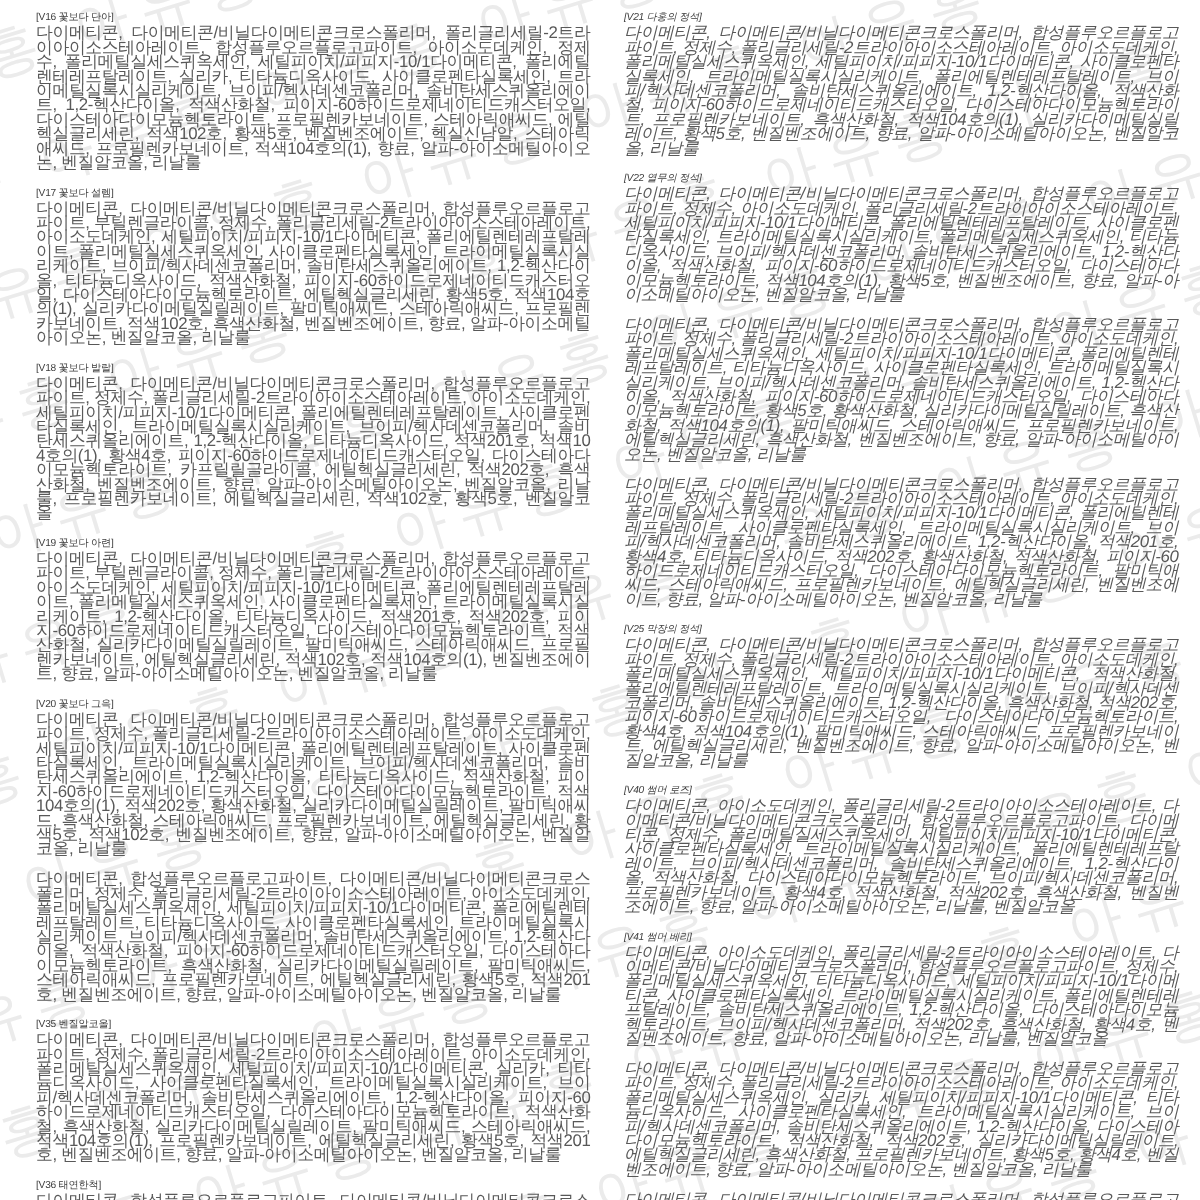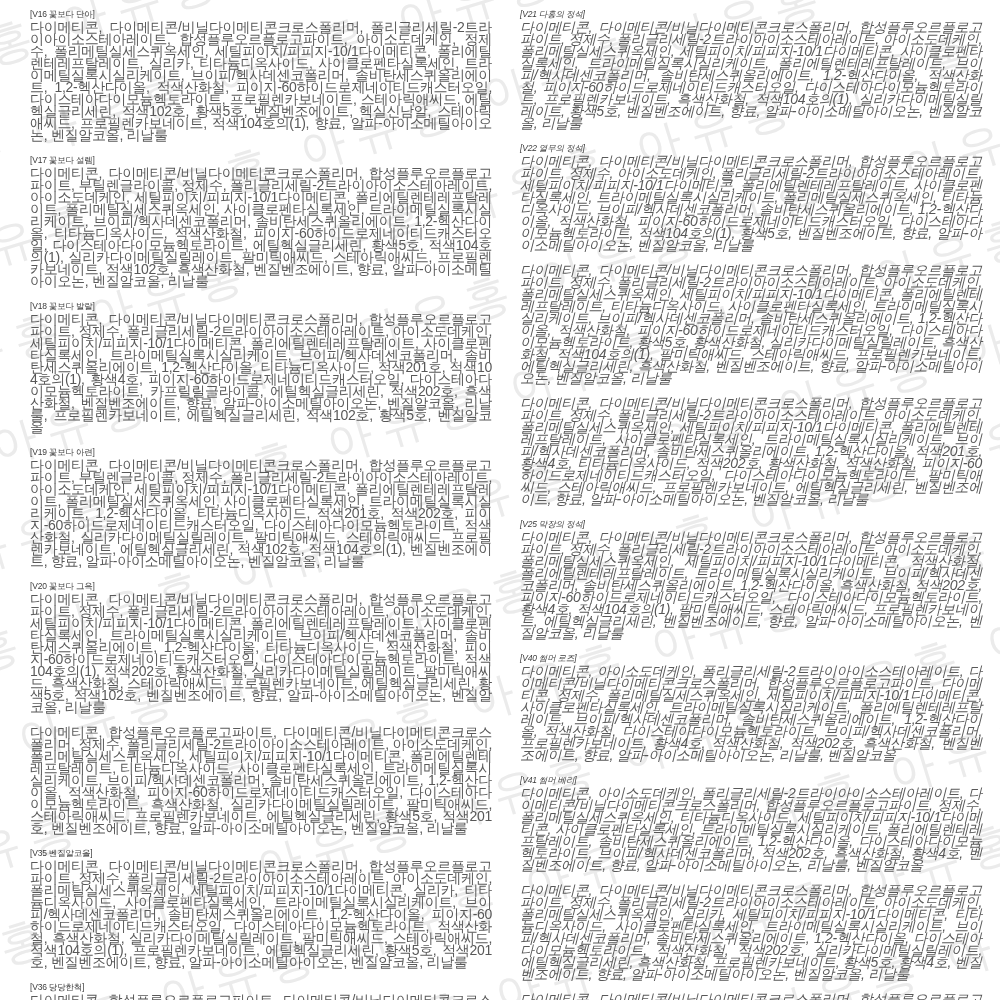--- a/index.html
+++ b/index.html
@@ -72,21 +72,21 @@
         <div class="sec-body">다이메티콘, 다이메티콘/비닐다이메티콘크로스폴리머, 합성플루오르플로고파이트, 정제수, 폴리글리세릴-2트라이아이소스테아레이트, 아이소도데케인, 세틸피이치/피피지-10/1다이메티콘, 폴리에틸렌테레프탈레이트, 사이클로펜타실록세인, 트라이메틸실록시실리케이트, 브이피/헥사데센코폴리머, 솔비탄세스퀴올리에이트, 1,2-헥산다이올, 티타늄디옥사이드, 적색산화철, 피이지-60하이드로제네이티드캐스터오일, 다이스테아다이모늄헥토라이트, 적색104호의(1), 적색202호, 황색산화철, 실리카다이메틸실릴레이트, 팔미틱애씨드, 흑색산화철, 스테아릭애씨드, 프로필렌카보네이트, 에틸헥실글리세린, 황색5호, 적색102호, 벤질벤조에이트, 향료, 알파-아이소메틸아이오논, 벤질알코올, 리날룰</div>
       </div>
       <div class="section">
         <div class="sec-body">다이메티콘, 합성플루오르플로고파이트, 다이메티콘/비닐다이메티콘크로스폴리머, 정제수, 폴리글리세릴-2트라이아이소스테아레이트, 아이소도데케인, 폴리메틸실세스퀴옥세인, 세틸피이치/피피지-10/1다이메티콘, 폴리에틸렌테레프탈레이트, 티타늄디옥사이드, 사이클로펜타실록세인, 트라이메틸실록시실리케이트, 브이피/헥사데센코폴리머, 솔비탄세스퀴올리에이트, 1,2-헥산다이올, 적색산화철, 피이지-60하이드로제네이티드캐스터오일, 다이스테아다이모늄헥토라이트, 흑색산화철, 실리카다이메틸실릴레이트, 팔미틱애씨드, 스테아릭애씨드, 프로필렌카보네이트, 에틸헥실글리세린, 황색5호, 적색201호, 벤질벤조에이트, 향료, 알파-아이소메틸아이오논, 벤질알코올, 리날룰</div>
       </div>
       <div class="section">
         <div class="sec-title">[V35 벤질알코올]</div>
         <div class="sec-body">다이메티콘, 다이메티콘/비닐다이메티콘크로스폴리머, 합성플루오르플로고파이트, 정제수, 폴리글리세릴-2트라이아이소스테아레이트, 아이소도데케인, 폴리메틸실세스퀴옥세인, 세틸피이치/피피지-10/1다이메티콘, 실리카, 티타늄디옥사이드, 사이클로펜타실록세인, 트라이메틸실록시실리케이트, 브이피/헥사데센코폴리머, 솔비탄세스퀴올리에이트, 1,2-헥산다이올, 피이지-60하이드로제네이티드캐스터오일, 다이스테아다이모늄헥토라이트, 적색산화철, 흑색산화철, 실리카다이메틸실릴레이트, 팔미틱애씨드, 스테아릭애씨드, 적색104호의(1), 프로필렌카보네이트, 에틸헥실글리세린, 황색5호, 적색201호, 벤질벤조에이트, 향료, 알파-아이소메틸아이오논, 벤질알코올, 리날룰</div>
       </div>
       <div class="section">
-        <div class="sec-title">[V36 당당한척]</div>
+        <div class="sec-title">[V36 태연한척]</div>
         <div class="sec-body">다이메티콘, 합성플루오르플로고파이트, 다이메티콘/비닐다이메티콘크로스폴리머, 정제수, 폴리글리세릴-2트라이아이소스테아레이트, 아이소도데케인, 사이클로펜타실록세인, 트라이메틸실록시실리케이트, 폴리에틸렌테레프탈레이트, 티타늄디옥사이드, 브이피/헥사데센코폴리머, 솔비탄세스퀴올리에이트, 1,2-헥산다이올, 황색산화철, 피이지-60하이드로제네이티드캐스터오일, 다이스테아다이모늄헥토라이트, 적색202호, 실리카다이메틸실릴레이트, 팔미틱애씨드, 스테아릭애씨드, 프로필렌카보네이트, 에틸헥실글리세린, 적색104호의(1), 흑색산화철, 벤질벤조에이트, 향료, 알파-아이소메틸아이오논, 벤질알코올, 리날룰</div>
       </div>
       <div class="section">
         <div class="sec-title">[V37 벤질알코올]</div>
         <div class="sec-body">다이메티콘, 합성플루오르플로고파이트, 다이메티콘/비닐다이메티콘크로스폴리머, 정제수, 폴리글리세릴-2트라이아이소스테아레이트, 아이소도데케인, 폴리메틸실세스퀴옥세인, 세틸피이치/피피지-10/1다이메티콘, 폴리에틸렌테레프탈레이트, 티타늄디옥사이드, 사이클로펜타실록세인, 트라이메틸실록시실리케이트, 브이피/헥사데센코폴리머, 솔비탄세스퀴올리에이트, 1,2-헥산다이올, 적색산화철, 황색산화철, 피이지-60하이드로제네이티드캐스터오일, 다이스테아다이모늄헥토라이트, 적색202호, 실리카다이메틸실릴레이트, 팔미틱애씨드, 스테아릭애씨드, 프로필렌카보네이트, 흑색산화철, 에틸헥실글리세린, 황색4호, 적색104호의(1), 벤질벤조에이트, 향료, 알파-아이소메틸아이오논, 벤질알코올, 리날룰</div>
       </div>
       <div class="section">
         <div class="sec-title">[V38 흑색산화철]</div>
         <div class="sec-body">다이메티콘, 합성플루오르플로고파이트, 다이메티콘/비닐다이메티콘크로스폴리머, 정제수, 부틸렌글라이콜, 아이소도데케인, 폴리글리세릴-2트라이아이소스테아레이트, 폴리메틸실세스퀴옥세인, 세틸피이치/피피지-10/1다이메티콘, 사이클로펜타실록세인, 트라이메틸실록시실리케이트, 적색산화철, 티타늄디옥사이드, 브이피/헥사데센코폴리머, 솔비탄세스퀴올리에이트, 1,2-헥산다이올, 흑색산화철, 피이지-60하이드로제네이티드캐스터오일, 다이스테아다이모늄헥토라이트, 황색4호, 팔미틱애씨드, 스테아릭애씨드, 프로필렌카보네이트, 에틸헥실글리세린, 적색202호, 벤질벤조에이트, 향료, 알파-아이소메틸아이오논, 벤질알코올</div>
       </div>

